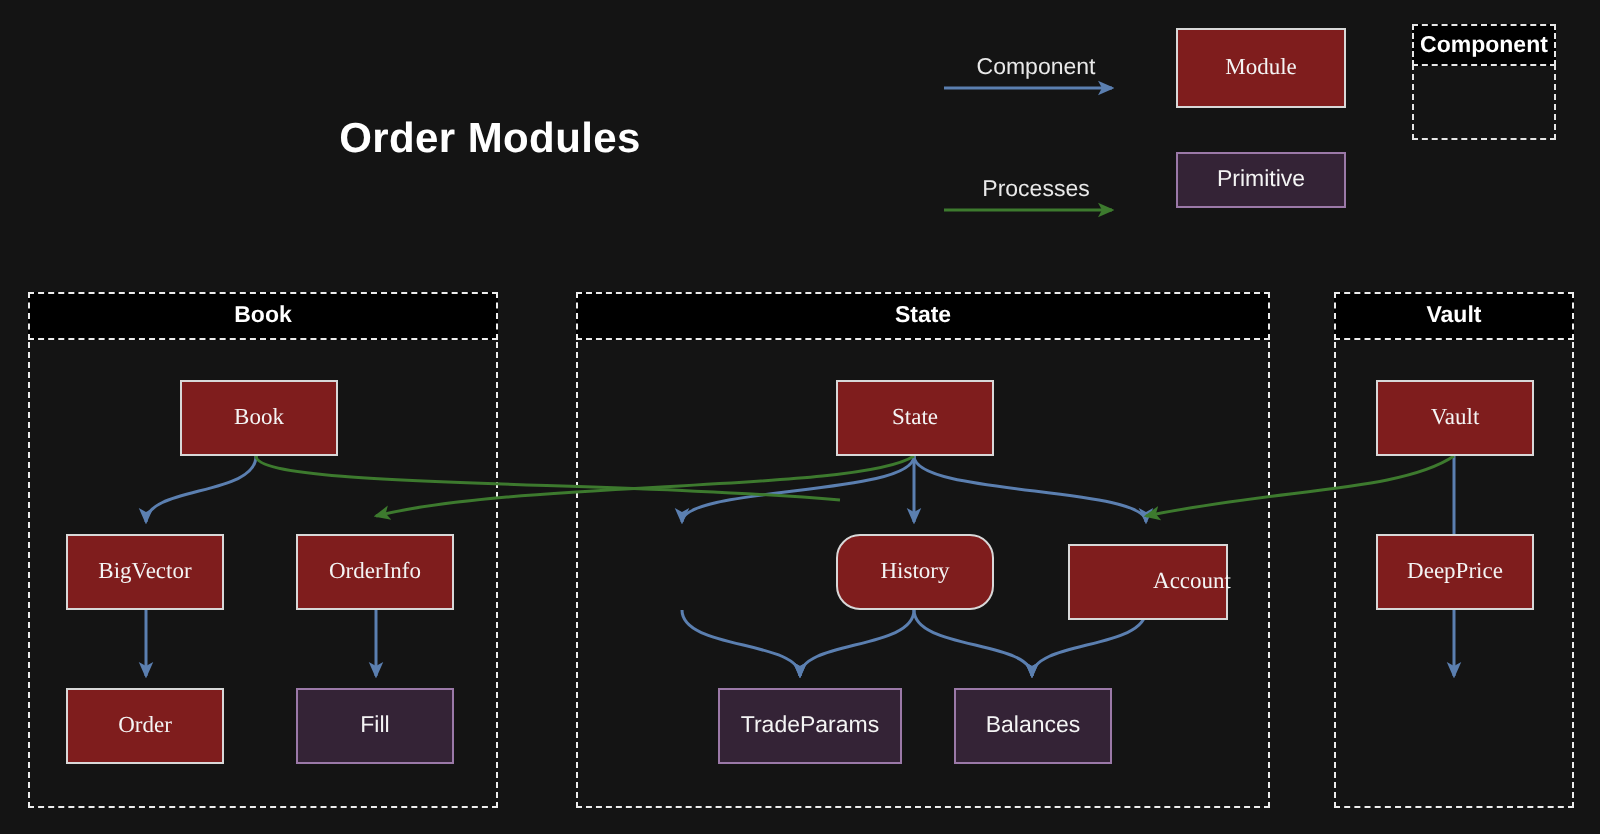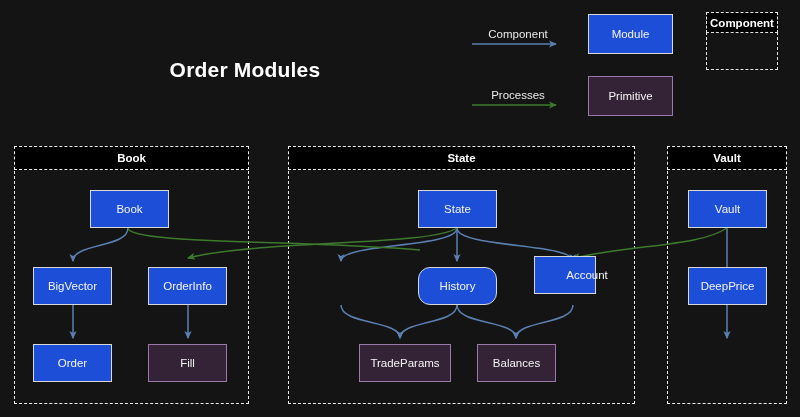--- a/index.html
+++ b/index.html
@@ -91,22 +91,23 @@
     position: absolute;
     box-sizing: border-box;
     display: flex;
     align-items: center;
     justify-content: center;
     font-size: 11.5px;
     color: #f4f4f4;
     white-space: nowrap;
   }
   .node.module {
-    background: #1d4ed8;
+    background: #7f1d1d;
     border: 1.4px solid #d8d8d8;
+    font-family: Liberation Serif, serif;
   }
   .node.primitive {
     background: #342336;
     border: 1.4px solid #9b79a8;
   }
 
   
   #edges {
     position: absolute;
     left: 0;
@@ -125,21 +126,21 @@
 
   <div id="title">Order Modules</div>
 
   <div class="legend-label" style="left:468px; top:28px; width:100px;">Component</div>
   <div class="legend-label" style="left:468px; top:89px; width:100px;">Processes</div>
 
   <div class="legend-box node module" style="left:588px; top:14px; width:85px; height:40px;">
     <span>Module</span>
   </div>
 
-  <div class="legend-box node primitive" style="left:588px; top:76px; width:85px; height:40px;">
+  <div class="legend-box node primitive" style="left:588px; top:76px; width:85px; height:28px;">
     <span>Primitive</span>
   </div>
 
   <div class="legend-group" style="left:706px; top:12px; width:72px; height:58px;"></div>
   <div class="legend-group-header" style="left:706px; top:12px; width:72px; height:21px;">
     <span>Component</span>
   </div>
 
   <div class="group" style="left:14px; top:146px; width:235px; height:258px;"></div>
   <div class="group-header" style="left:14px; top:146px; width:235px; height:24px;">
@@ -204,21 +205,21 @@
   <div class="node primitive" style="left:148px; top:344px; width:79px; height:38px;">
     <span>Fill</span>
   </div>
 
   <div class="node module" style="left:418px; top:190px; width:79px; height:38px;">
     <span>State</span>
   </div>
   <div class="node module" style="left:418px; top:267px; width:79px; height:38px;border-radius:12px;">
     <span>History</span>
   </div>
-  <div class="node module" style="left:534px; top:256px; width:62px; height:38px;padding-left:44px;">
+  <div class="node module" style="left:534px; top:272px; width:80px; height:38px;padding-left:44px;">
     <span>Account</span>
   </div>
   <div class="node primitive" style="left:359px; top:344px; width:92px; height:38px;">
     <span>TradeParams</span>
   </div>
   <div class="node primitive" style="left:477px; top:344px; width:79px; height:38px;">
     <span>Balances</span>
   </div>
 
   <div class="node module" style="left:688px; top:190px; width:79px; height:38px;">

